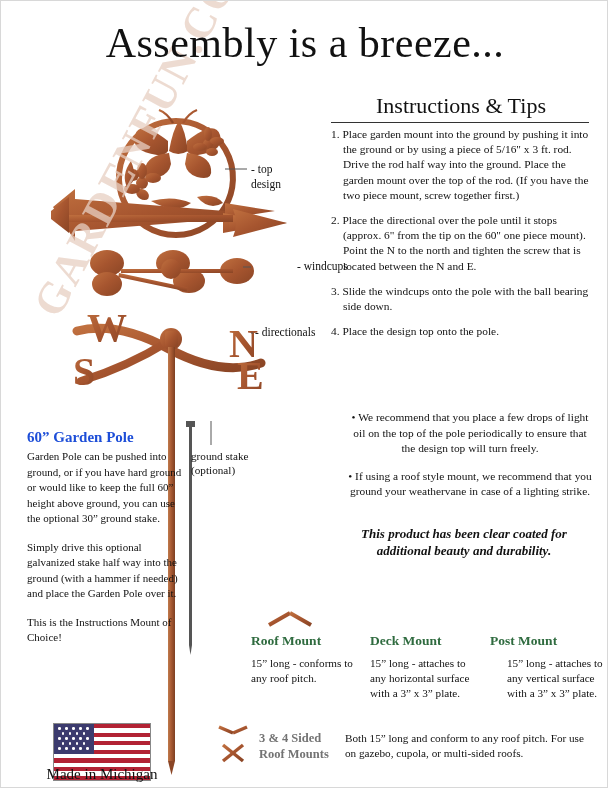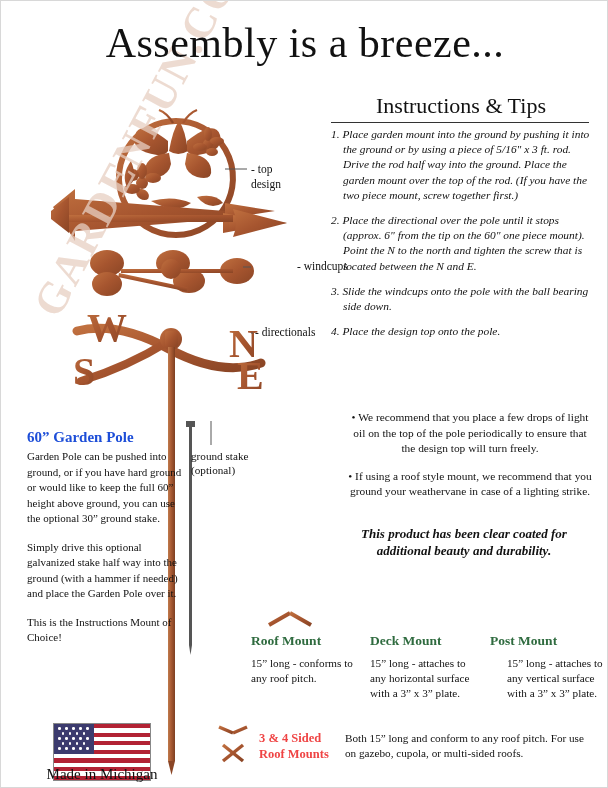--- a/index.html
+++ b/index.html
@@ -74,21 +74,20 @@
     background: #333;
   }
   .instr-list {
     position: absolute;
     left: 330px;
     top: 126px;
     width: 262px;
     font-size: 11.4px;
     line-height: 15.2px;
     color: #111;
-    font-style: italic;
   }
   .instr-item {
     margin-bottom: 10px;
     padding-left: 12px;
     text-indent: -12px;
     text-align: left;
   }
   .bullets {
     position: absolute;
     left: 334px;
@@ -173,21 +172,21 @@
     line-height: 15px;
     color: #111;
     width: 108px;
   }
   .sided-label {
     position: absolute;
     left: 258px;
     top: 729px;
     font-size: 12.5px;
     font-weight: bold;
-    color: #ef4444;
+    color: #737373;
     line-height: 16px;
   }
   .sided-desc {
     position: absolute;
     left: 344px;
     top: 730px;
     width: 240px;
     font-size: 11.2px;
     line-height: 15px;
     color: #111;

